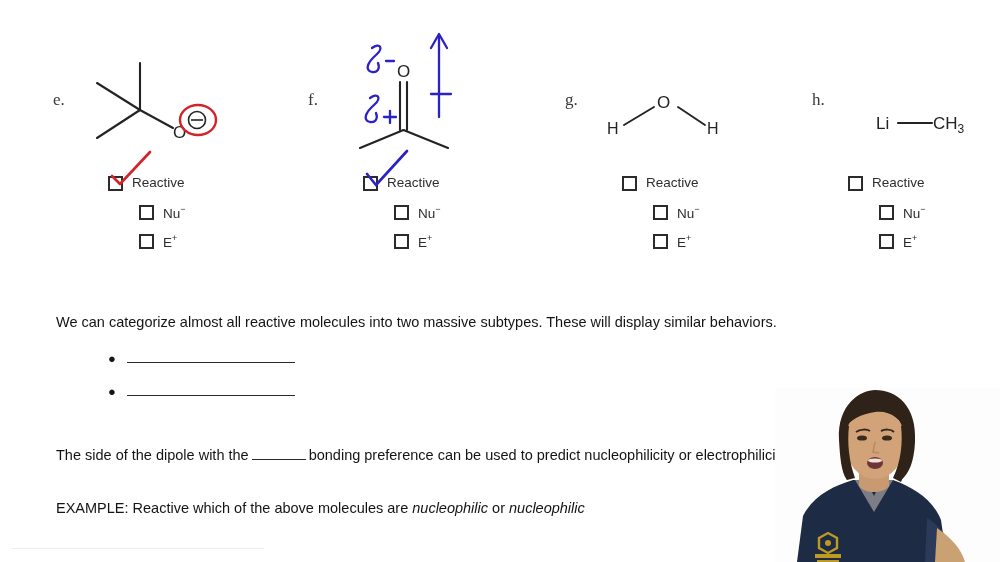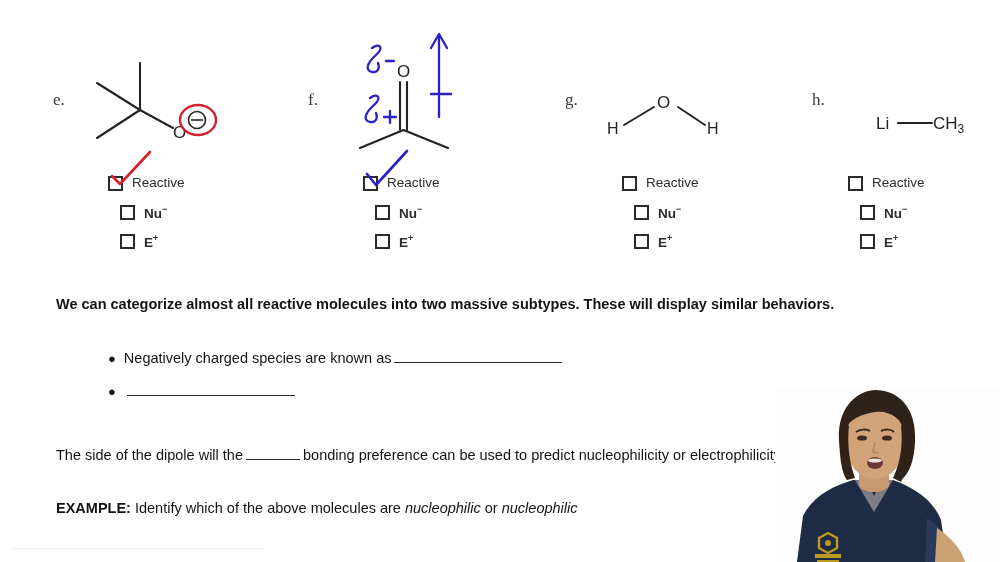--- a/index.html
+++ b/index.html
@@ -35,21 +35,21 @@
     flex:0 0 auto;
   }
   .clabel{
     margin-left:9px;
     font-size:13.5px;
     color:#2d2d2d;
     white-space:nowrap;
     line-height:1;
   }
   .clabel sup{font-size:9px;vertical-align:super;}
-  .indent{margin-left:12px;font-weight:bold;}
+  .indent{margin-left:31px;}
 
   
   .tick{position:absolute;left:-6px;top:-26px;pointer-events:none;}
 
   
   .para{
     position:absolute;
     font-size:14.5px;
     color:#141414;
     line-height:1.35;
@@ -66,21 +66,21 @@
   .dot{font-size:13px;margin-right:8px;line-height:1;}
   .blank{
     display:inline-block;
     border-bottom:1.6px solid #2a2a2a;
     height:0.95em;
     vertical-align:baseline;
     margin:0 3px;
   }
   .blank.w-long{width:168px;}
   .blank.w-short{width:54px;}
-  .bold{font-weight:bold;}
+  .bold{font-weight:normal;}
   .ital{font-style:italic;}
 
   
   #video{
     position:absolute;
     left:775px;top:388px;
     width:225px;height:174px;
     overflow:hidden;
   }
   #video .vbg{position:absolute;inset:0;background:#fdfdfd;}
@@ -243,40 +243,39 @@
         <div class="cbox"></div>
         <div class="clabel"><span>Nu</span><sup>−</sup></div>
       </div>
       <div class="crow indent">
         <div class="cbox"></div>
         <div class="clabel"><span>E</span><sup>+</sup></div>
       </div>
     </div>
   </div>
 
-  <div class="para" style="left:56px;top:295px;font-weight:bold;">We can categorize almost all reactive molecules into two massive subtypes. These will display similar behaviors.</div>
+  <div class="para" style="left:56px;top:313px;">We can categorize almost all reactive molecules into two massive subtypes. These will display similar behaviors.</div>
 
   <div class="bullet" style="left:108px;top:348px;">
     <span class="dot">●</span>
-    <span>Negatively charged species are known as</span>
     <span class="blank w-long"></span>
   </div>
 
   <div class="bullet" style="left:108px;top:381px;">
     <span class="dot">●</span>
     <span class="blank w-long"></span>
   </div>
 
   <div class="para" style="left:56px;top:445px;">
-    <span>The side of the dipole will the</span><span class="blank w-short"></span><span>bonding preference can be used to predict nucleophilicity or electrophilicity</span>
+    <span>The side of the dipole with the</span><span class="blank w-short"></span><span>bonding preference can be used to predict nucleophilicity or electrophilicity</span>
   </div>
 
   <div class="para" style="left:56px;top:499px;">
     <span class="bold">EXAMPLE:</span>
-    <span>Identify which of the above molecules are</span>
+    <span>Reactive which of the above molecules are</span>
     <span class="ital">nucleophilic</span>
     <span>or</span>
     <span class="ital">nucleophilic</span>
   </div>
 
   <div id="video">
     <div class="vbg"></div>
     <svg class="person" width="225" height="174" viewBox="0 0 225 174">
 
       <path d="M22 174 L28 128 C38 108, 58 98, 78 92 L118 92 C140 100, 158 112, 166 132 L172 174 Z" fill="#1e2b44"></path>

